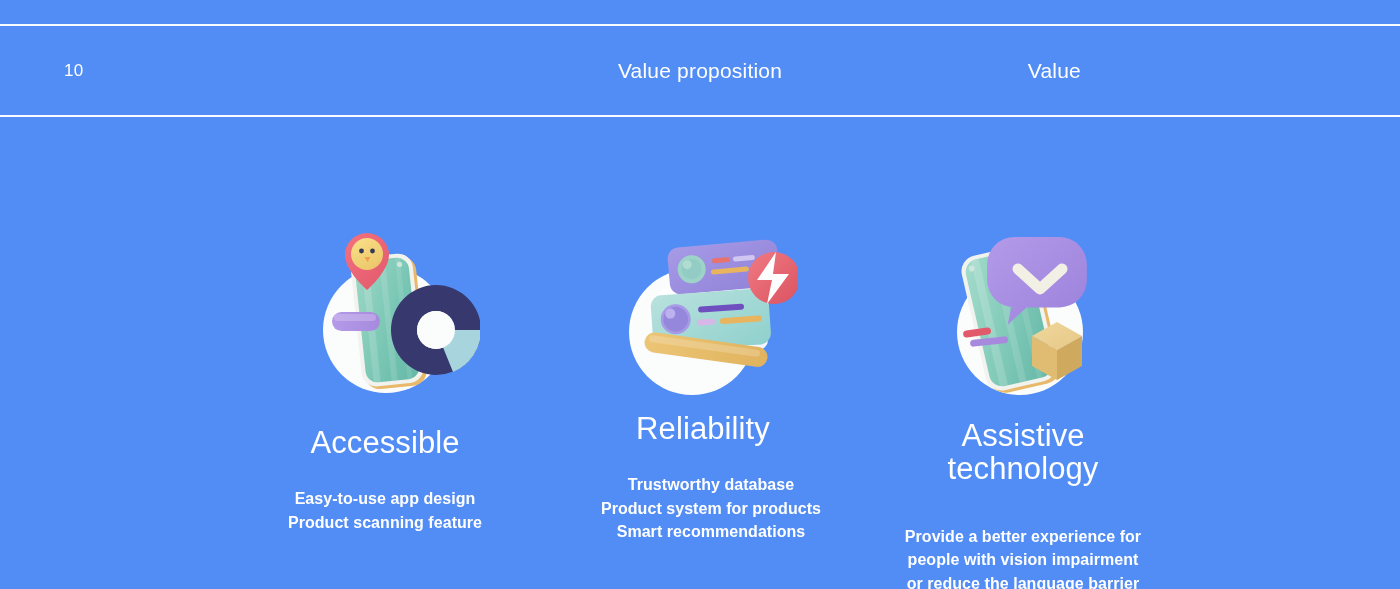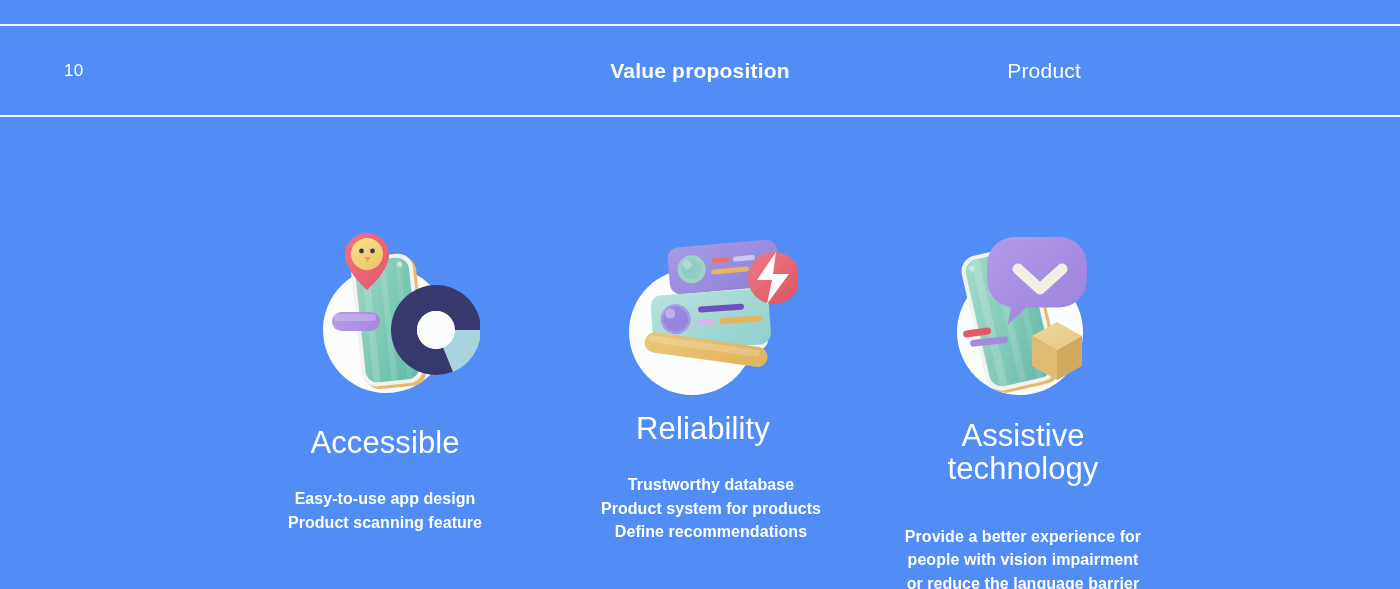--- a/index.html
+++ b/index.html
@@ -24,21 +24,21 @@
     position:absolute; left:0; top:26px; width:1144px; height:89px;
     display:flex; align-items:center;
   }
   .hdr-left {
     position:absolute; left:64px; top:50%; transform:translateY(-50%);
     color:#ffffff; font-size:17px; font-weight:400; letter-spacing:.3px;
   }
   .hdr-center {
     position:absolute; left:0; width:1400px; text-align:center;
     top:50%; transform:translateY(-50%);
-    color:#ffffff; font-size:21px; font-weight:700; letter-spacing:.2px;
+    color:#ffffff; font-size:21px; font-weight:400; letter-spacing:.2px;
   }
   .hdr-right {
     position:absolute; right:63px; top:50%; transform:translateY(-50%);
     color:#ffffff; font-size:21px; font-weight:400; letter-spacing:.2px;
   }
 
   
   .columns {
     position:absolute; top:118px; left:0; width:1400px; height:332px;
     display:flex; justify-content:center; align-items:flex-start;
@@ -82,21 +82,21 @@
 </style>
 </head>
 <body>
 
 <div class="rule rule-top"></div>
 <div class="rule rule-bottom"></div>
 
 <div class="header">
   <div class="hdr-left">10</div>
   <div class="hdr-center">Value proposition</div>
-  <div class="hdr-right">Product</div>
+  <div class="hdr-right">Value</div>
 </div>
 
 <div class="columns">
 
   <div class="col col-1">
     <div class="art-wrap">
       <svg viewBox="0 0 190 190" xmlns="http://www.w3.org/2000/svg">
         <defs>
           <linearGradient id="a-phone" x1="0" y1="0" x2="1" y2="1">
             <stop offset="0%" stop-color="#9fd8c6"></stop>
@@ -198,21 +198,21 @@
         <g transform="translate(140,28)">
           <circle cx="26" cy="28" r="26" fill="url(#r-red)"></circle>
           <path d="M28 2 L9 30 h15 l-5 24 L41 24 H25 z" fill="#fdfdfd"></path>
         </g>
       </svg>
     </div>
     <div class="col-title">Reliability</div>
     <div class="col-body">
       <div>Trustworthy database</div>
       <div>Product system for products</div>
-      <div>Define recommendations</div>
+      <div>Smart recommendations</div>
     </div>
   </div>
 
   <div class="col col-3">
     <div class="art-wrap">
       <svg viewBox="0 0 190 190" xmlns="http://www.w3.org/2000/svg">
         <defs>
           <linearGradient id="t-phone" x1="0" y1="0" x2="1" y2="1">
             <stop offset="0%" stop-color="#a5dccb"></stop>
             <stop offset="55%" stop-color="#7ec8b7"></stop>

